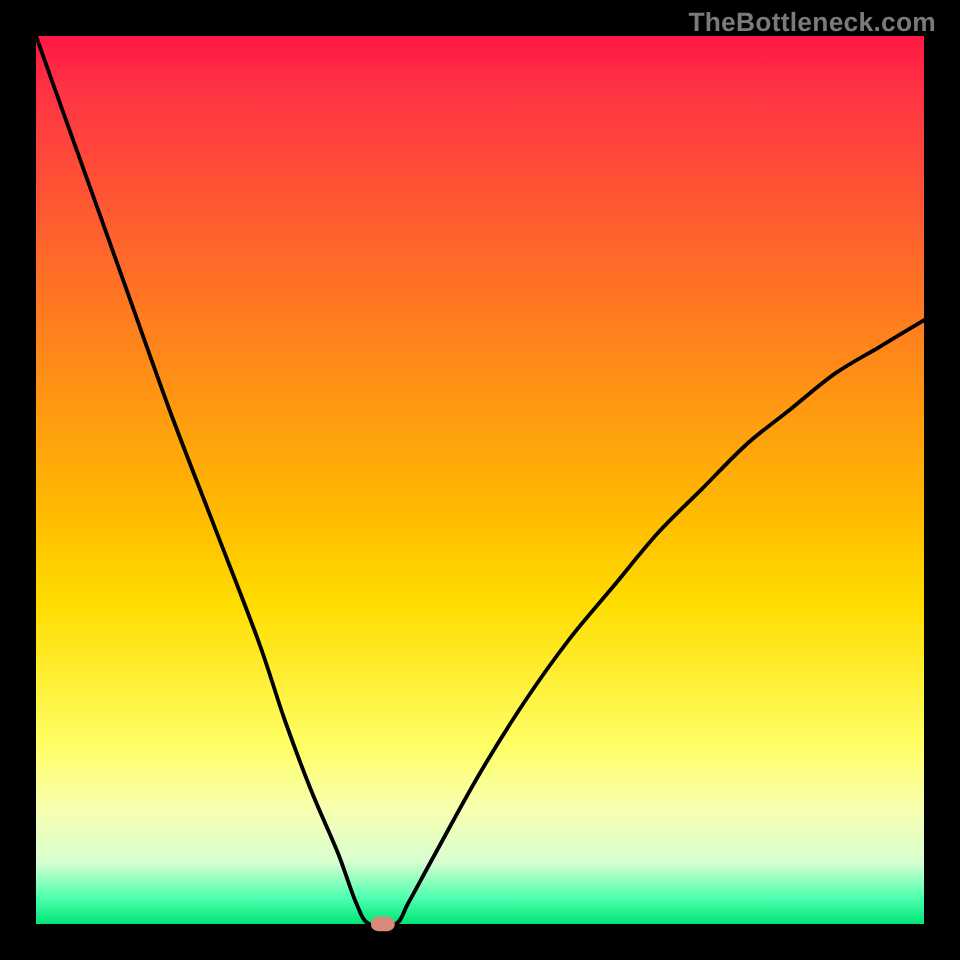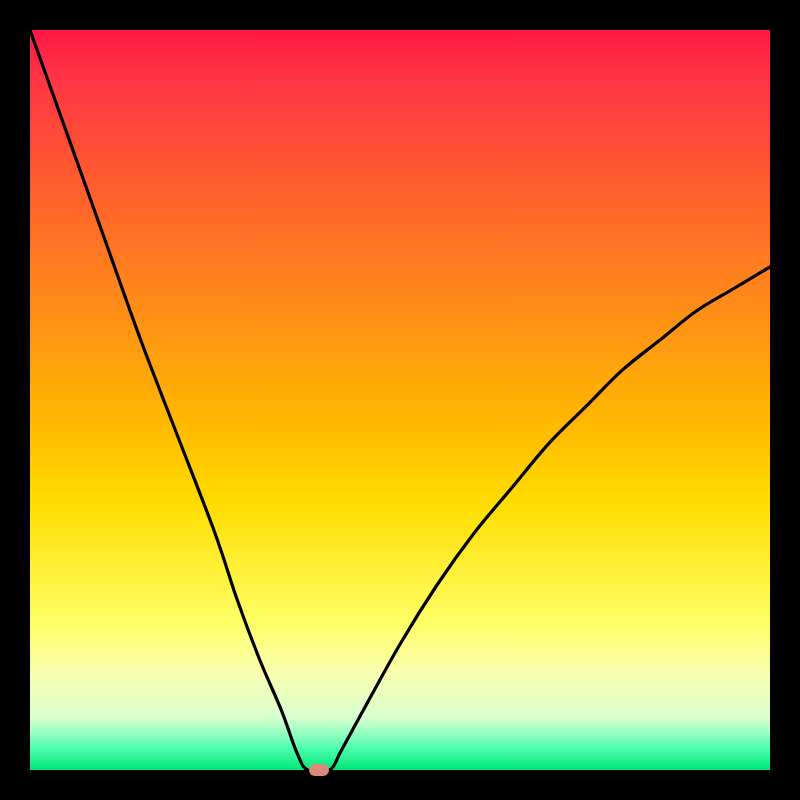--- a/index.html
+++ b/index.html
@@ -60,20 +60,21 @@
     width: 20px;
     height: 12px;
     background: #d98a7a;
     border-radius: 6px;
   }
 </style>
 </head>
 <body>
 
 <div class="container">
+  <div class="watermark">TheBottleneck.com</div>
 
   <div class="plot-area">
     <svg class="curve" viewBox="0 0 740 740" preserveAspectRatio="none">
       <path id="curve-path" fill="none" stroke="#000000" stroke-width="3.2" stroke-linejoin="round" stroke-linecap="round" d="M 0,0 C 6.166666666666667,17.26666666666667 24.666666666666664,69.06666666666669 37,103.60000000000002 C 49.333333333333336,138.13333333333335 61.666666666666664,172.6666666666667 74,207.20000000000005 C 86.33333333333333,241.73333333333338 98.66666666666667,277.5 111,310.8 C 123.33333333333333,344.1 135.66666666666666,374.93333333333334 148,407 C 160.33333333333334,439.06666666666666 175.13333333333333,476.06666666666666 185,503.2 C 194.86666666666667,530.3333333333333 199.8,548.8333333333333 207.20000000000002,569.8 C 214.60000000000002,590.7666666666667 222,610.5 229.4,629 C 236.8,647.5 245.43333333333337,665.3833333333333 251.60000000000002,680.8 C 257.7666666666667,696.2166666666666 262.0833333333333,711.6333333333333 266.4,721.5 C 270.71666666666664,731.3666666666667 271.95,736.9166666666666 277.5,740 C 283.05,743.0833333333334 294.15000000000003,743.0833333333334 299.70000000000005,740 C 305.25000000000006,736.9166666666666 305.25,731.3666666666667 310.8,721.5 C 316.35,711.6333333333333 323.1333333333333,698.6833333333333 333,680.8 C 342.8666666666667,662.9166666666666 357.66666666666663,635.1666666666667 370,614.2 C 382.33333333333337,593.2333333333333 394.66666666666674,573.5 407.00000000000006,555 C 419.33333333333337,536.5 431.6666666666667,519.2333333333333 444,503.2 C 456.3333333333333,487.16666666666663 468.6666666666667,473.6 481,458.8 C 493.3333333333333,444 505.6666666666667,427.96666666666664 518,414.4 C 530.3333333333334,400.8333333333333 542.6666666666666,389.73333333333335 555,377.40000000000003 C 567.3333333333334,365.0666666666667 579.6666666666666,351.5 592,340.4 C 604.3333333333334,329.29999999999995 616.6666666666666,320.6666666666667 629,310.8 C 641.3333333333334,300.93333333333334 653.6666666666666,289.8333333333333 666,281.2 C 678.3333333333334,272.56666666666666 690.6666666666666,266.4 703,259 C 715.3333333333334,251.6 733.8333333333334,240.49999999999997 740,236.79999999999995"></path>
     </svg>
     <div class="marker" id="min-marker" style="left: 278.6px; top: 734px; background: rgb(217, 138, 122);"></div>
   </div>
 </div>
 
 </body></html>

